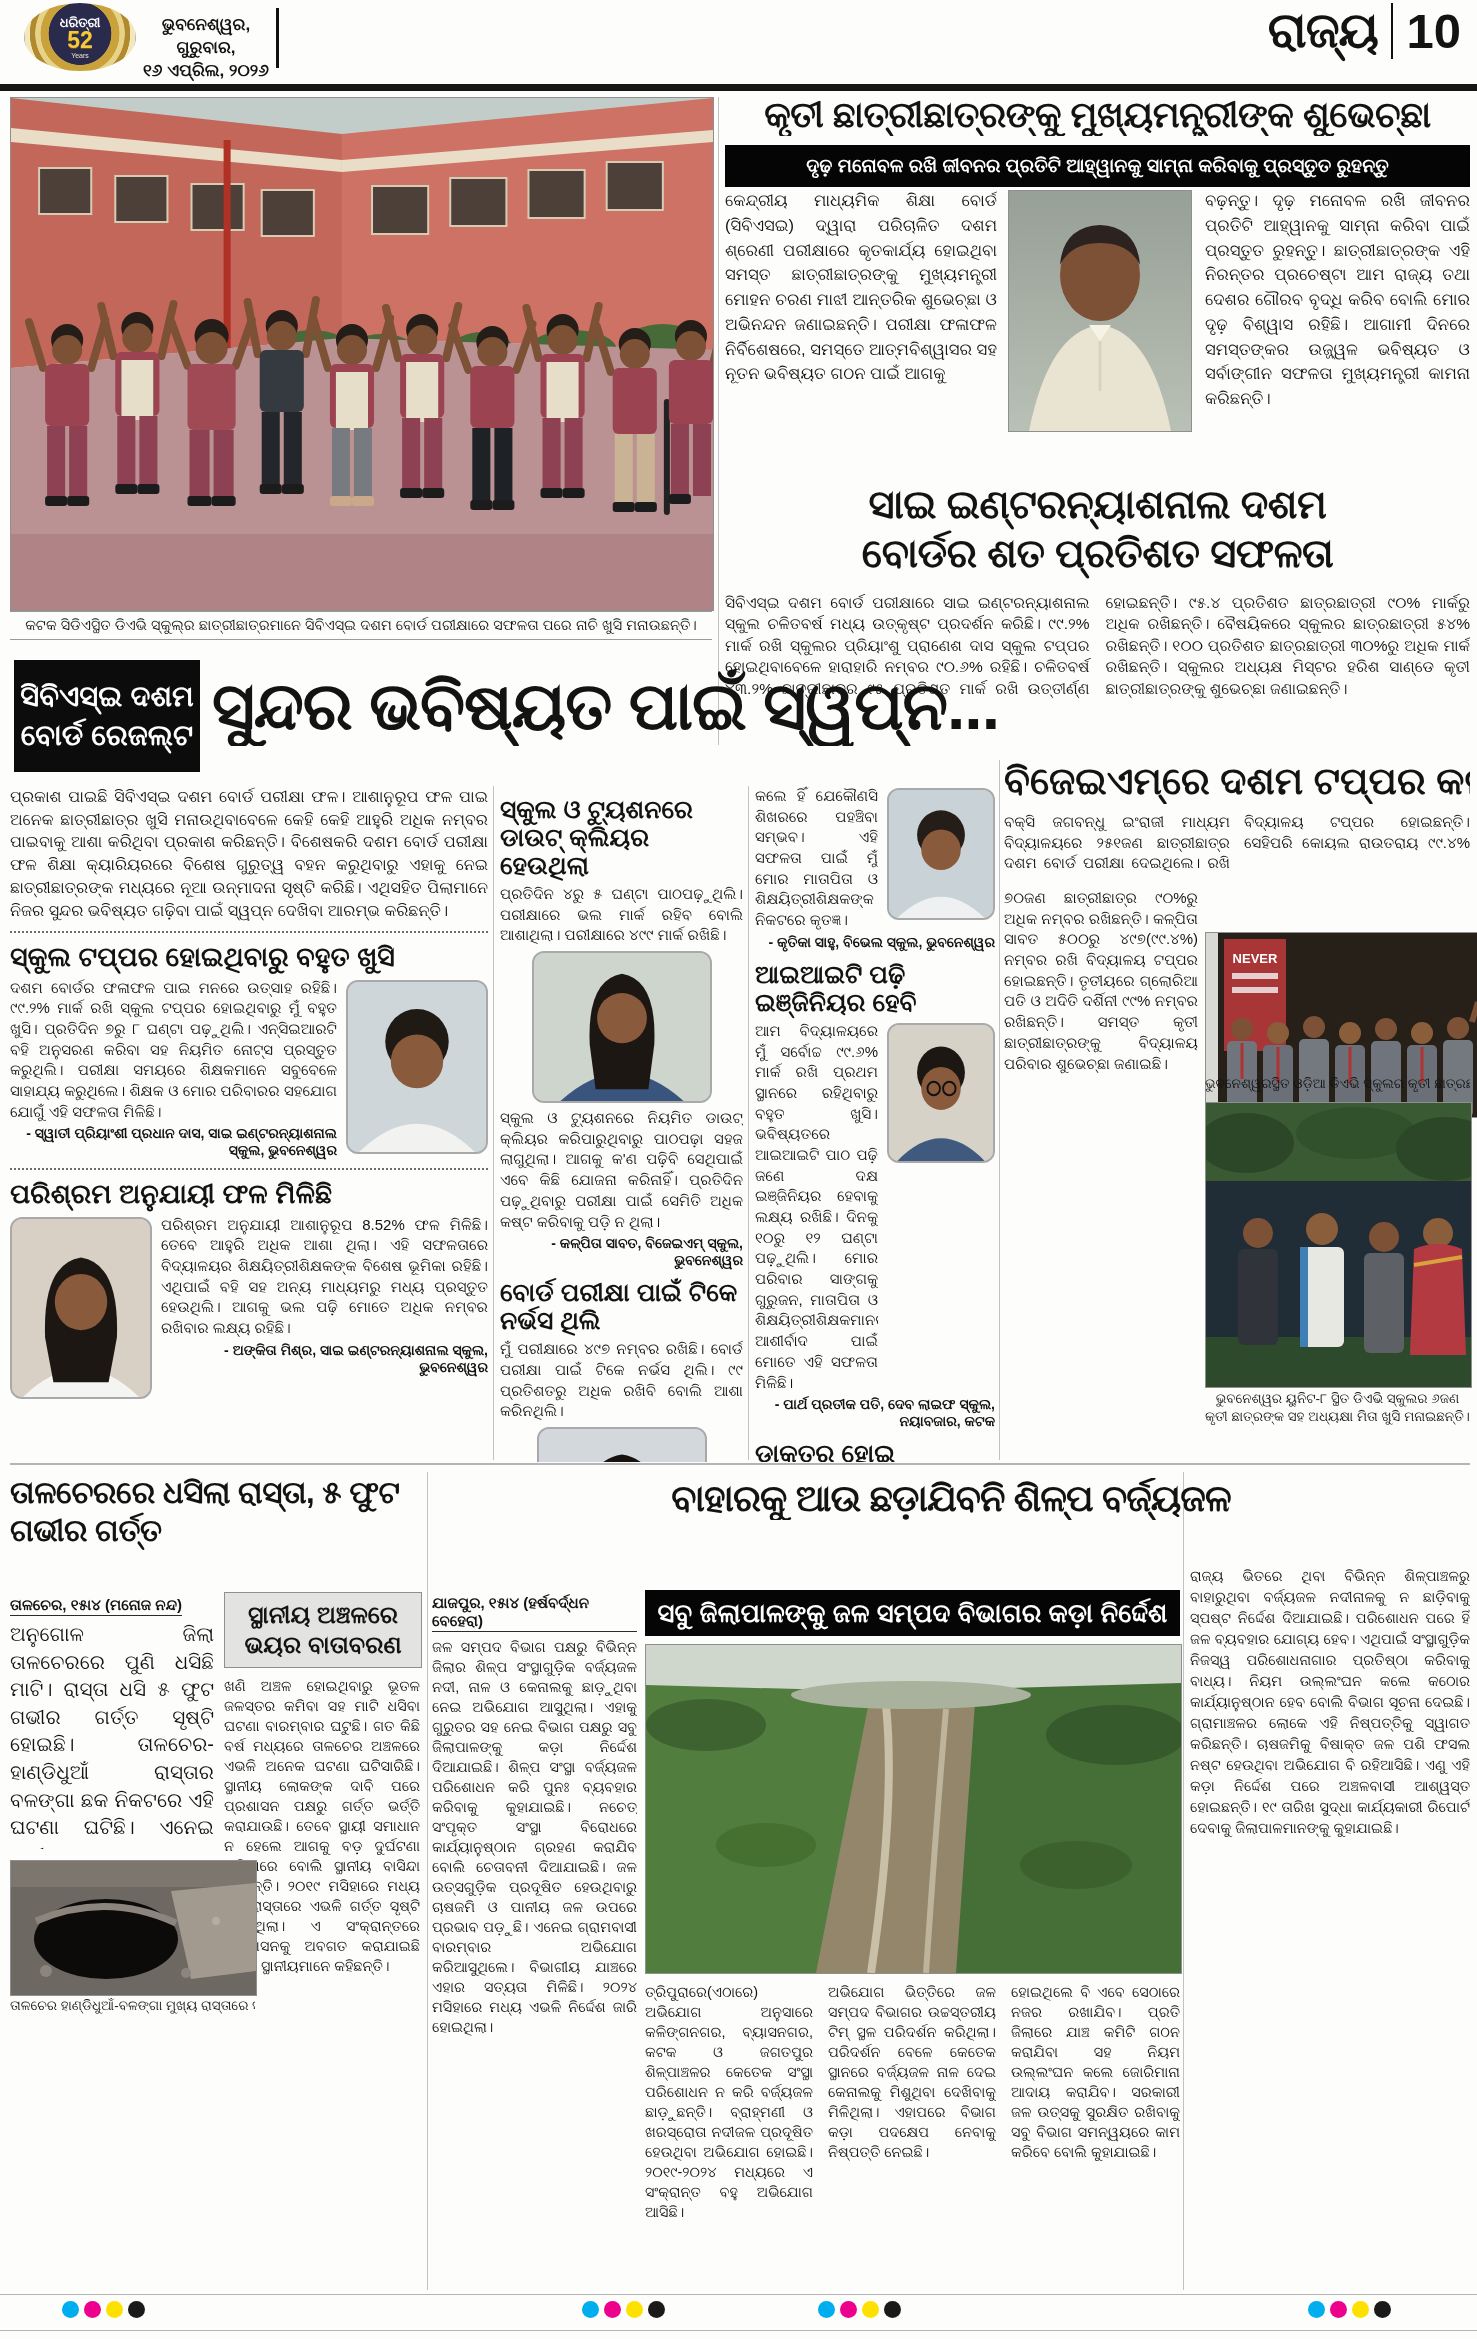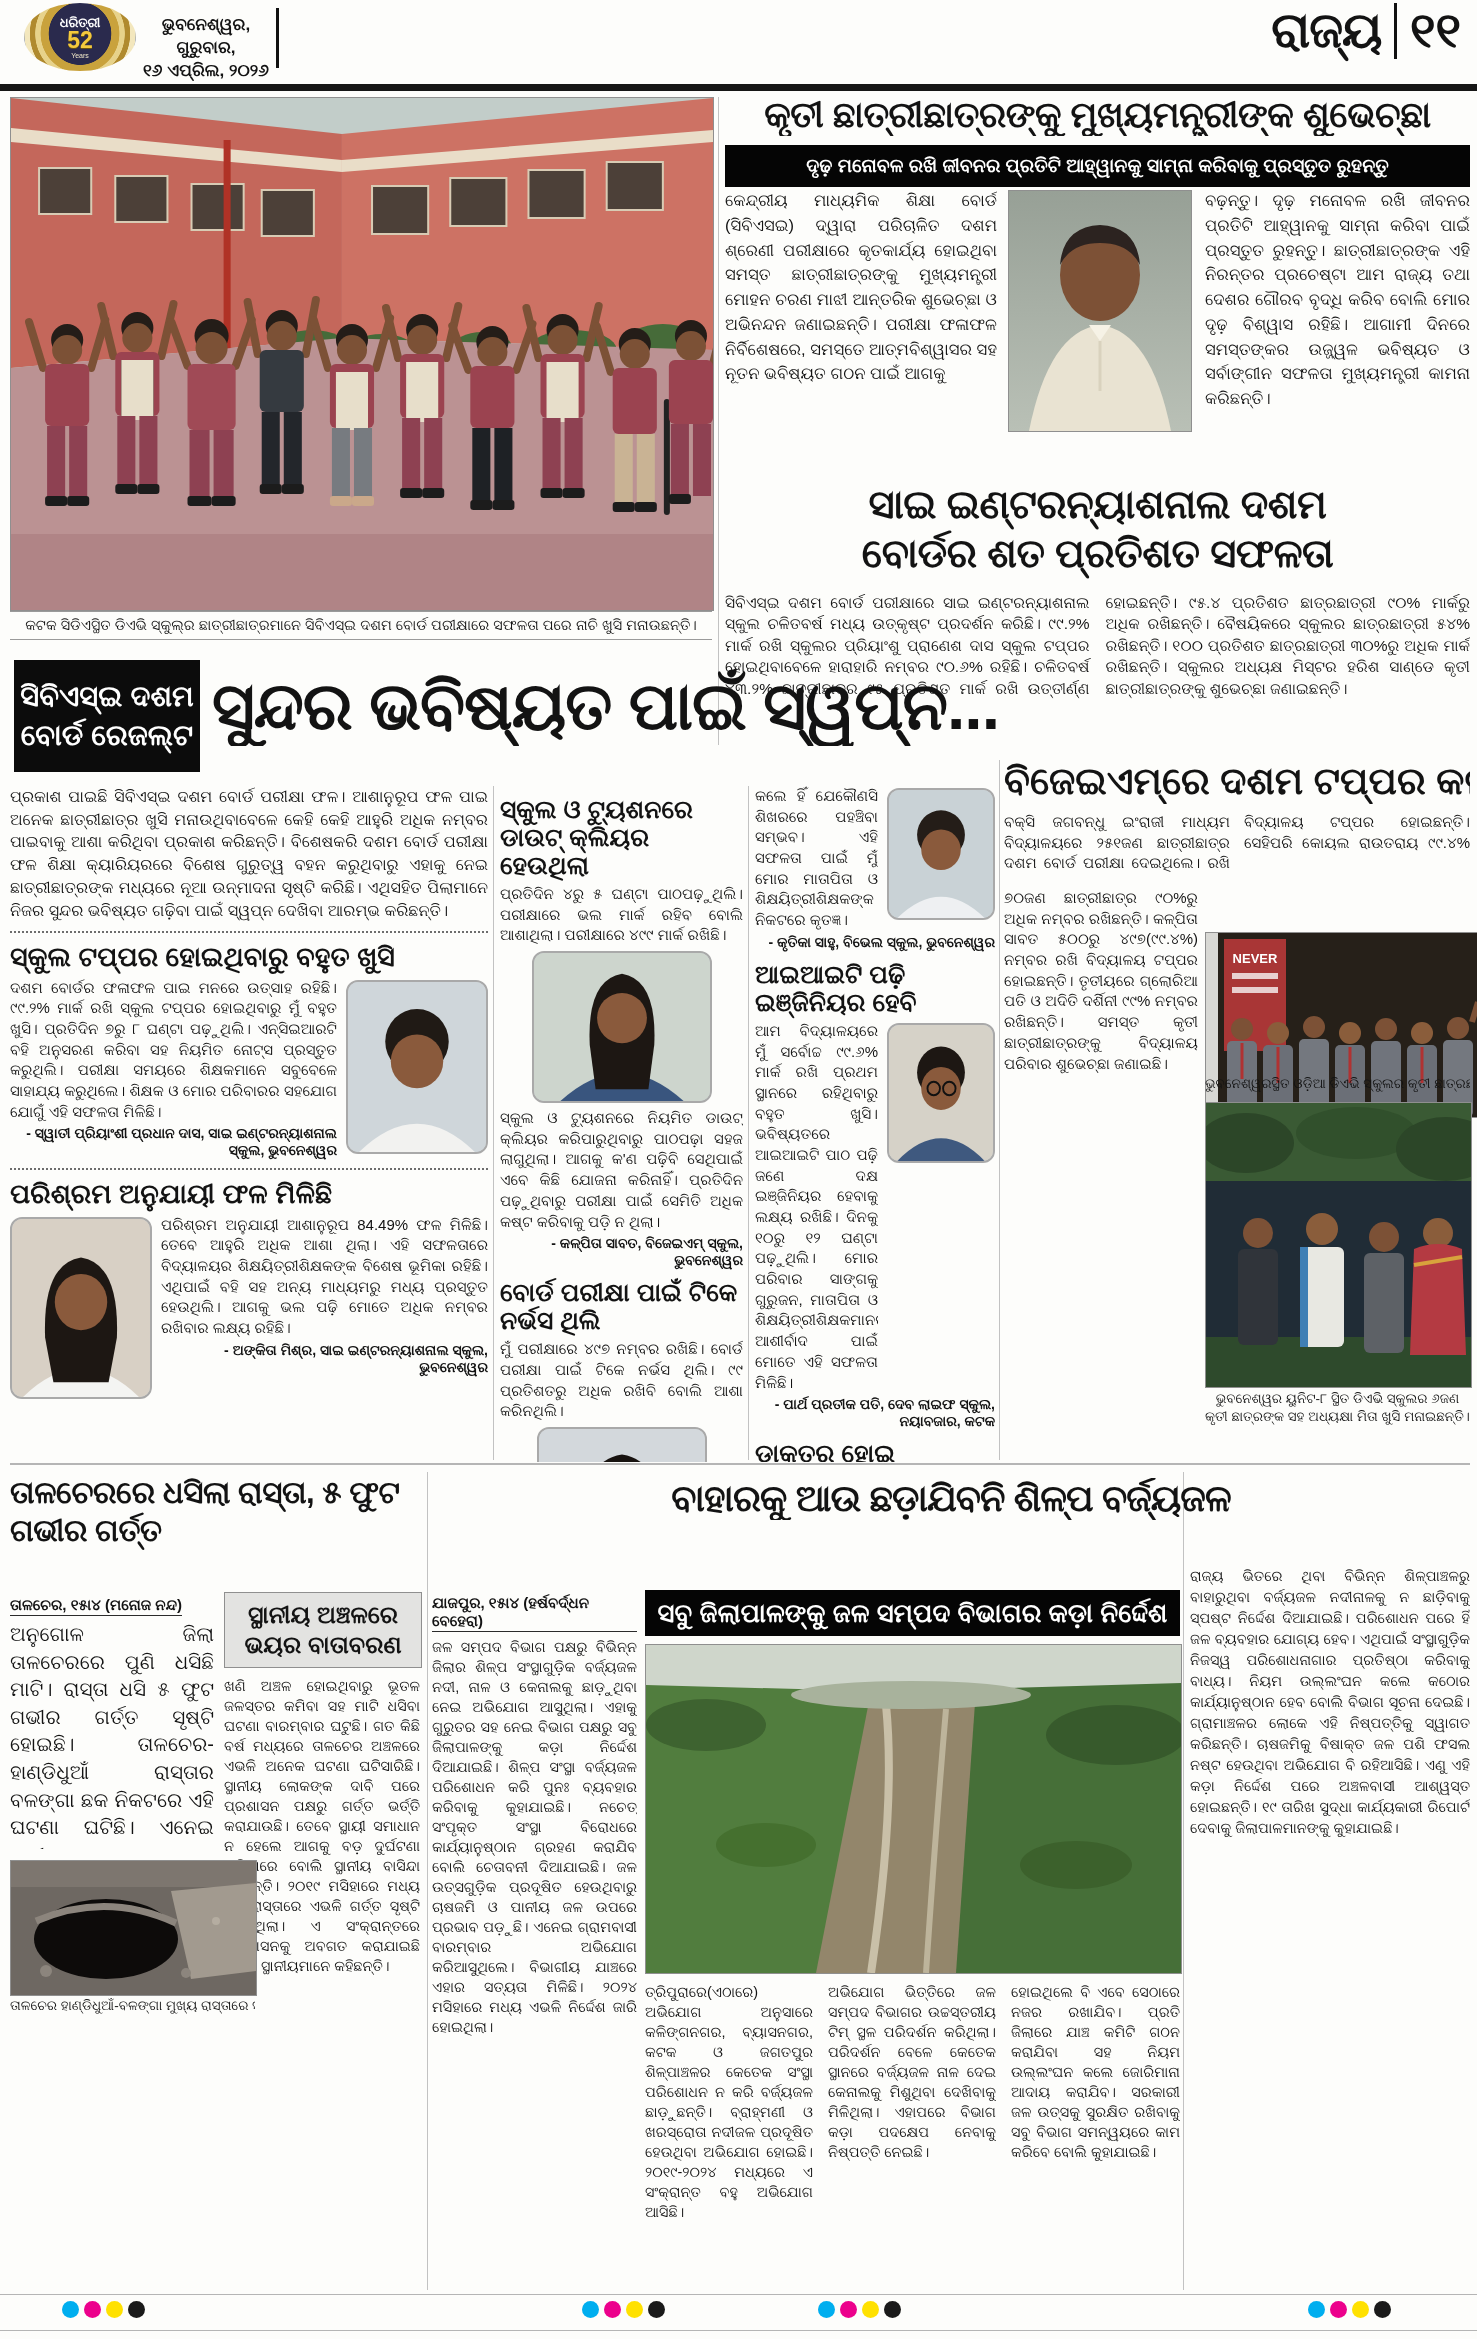--- a/index.html
+++ b/index.html
@@ -74,21 +74,21 @@
     <span class="logo-sub">Years</span>
   </div>
   <div class="mast-date">
     <div>ଭୁବନେଶ୍ୱର, ଗୁରୁବାର,</div>
     <div>୧୬ ଏପ୍ରିଲ, ୨୦୨୬</div>
   </div>
   <div class="mast-div"></div>
   <div class="mast-right">
     <span class="mast-section">ରାଜ୍ୟ</span>
     <span class="mast-psep"></span>
-    <span class="mast-page">୧୧</span>
+    <span class="mast-page">10</span>
   </div>
   <div class="rule-thick"></div>
 
   <div class="abs photo" style="left:10px;top:97px;width:702px;height:512px;">
     <svg viewBox="0 0 700 512" preserveAspectRatio="none" aria-hidden="true">
       <rect width="700" height="512" fill="#c2cdc9"></rect>
       <polygon points="0,0 330,36 330,240 0,270" fill="#c4675b"></polygon>
       <polygon points="330,36 700,0 700,252 330,240" fill="#cd7264"></polygon>
       <polygon points="0,30 330,62 330,74 0,44" fill="#e9ddc8"></polygon>
       <polygon points="330,62 700,32 700,44 330,74" fill="#e9ddc8"></polygon>
@@ -292,21 +292,21 @@
     <div class="subhead" style="font-size:27px;">ପରିଶ୍ରମ ଅନୁଯାୟୀ ଫଳ ମିଳିଛି</div>
     <div>
       <div class="pframe fl-l" style="width:138px;height:178px;">
         <svg viewBox="0 0 100 120" preserveAspectRatio="none">
             <rect width="100" height="120" fill="#d8d0c5"></rect>
             <path d="M8,120 Q50,82 92,120 Z" fill="#f4f4f2"></path>
             <path d="M24,80 Q22,30 50,26 Q78,30 76,80 L70,110 L30,110 Z" fill="#1d1713"></path>
             <circle cx="50" cy="56" r="19" fill="#8a5a3c"></circle>
           </svg>
       </div>
-      <div class="body-txt jt">ପରିଶ୍ରମ ଅନୁଯାୟୀ ଆଶାନୁରୂପ 84.49% ଫଳ ମିଳିଛି। ତେବେ ଆହୁରି ଅଧିକ ଆଶା ଥିଲା। ଏହି ସଫଳତାରେ ବିଦ୍ୟାଳୟର ଶିକ୍ଷୟିତ୍ରୀଶିକ୍ଷକଙ୍କ ବିଶେଷ ଭୂମିକା ରହିଛି। ଏଥିପାଇଁ ବହି ସହ ଅନ୍ୟ ମାଧ୍ୟମରୁ ମଧ୍ୟ ପ୍ରସ୍ତୁତ ହେଉଥିଲି। ଆଗକୁ ଭଲ ପଢ଼ି ମୋତେ ଅଧିକ ନମ୍ବର ରଖିବାର ଲକ୍ଷ୍ୟ ରହିଛି।</div>
+      <div class="body-txt jt">ପରିଶ୍ରମ ଅନୁଯାୟୀ ଆଶାନୁରୂପ 8.52% ଫଳ ମିଳିଛି। ତେବେ ଆହୁରି ଅଧିକ ଆଶା ଥିଲା। ଏହି ସଫଳତାରେ ବିଦ୍ୟାଳୟର ଶିକ୍ଷୟିତ୍ରୀଶିକ୍ଷକଙ୍କ ବିଶେଷ ଭୂମିକା ରହିଛି। ଏଥିପାଇଁ ବହି ସହ ଅନ୍ୟ ମାଧ୍ୟମରୁ ମଧ୍ୟ ପ୍ରସ୍ତୁତ ହେଉଥିଲି। ଆଗକୁ ଭଲ ପଢ଼ି ମୋତେ ଅଧିକ ନମ୍ବର ରଖିବାର ଲକ୍ଷ୍ୟ ରହିଛି।</div>
       <div class="byline">- ଅଙ୍କିତା ମିଶ୍ର, ସାଇ ଇଣ୍ଟରନ୍ୟାଶନାଲ ସ୍କୁଲ, ଭୁବନେଶ୍ୱର</div>
     </div>
   </div>
 
   <div class="abs hide-x" style="left:500px;top:786px;width:243px;height:676px;">
     <div class="subhead">ସ୍କୁଲ ଓ ଟ୍ୟୁଶନରେ ଡାଉଟ୍ କ୍ଲିୟର ହେଉଥିଲା</div>
     <div class="body-txt jt">ପ୍ରତିଦିନ ୪ରୁ ୫ ଘଣ୍ଟା ପାଠପଢ଼ୁଥିଲି। ପରୀକ୍ଷାରେ ଭଲ ମାର୍କ ରହିବ ବୋଲି ଆଶାଥିଲା। ପରୀକ୍ଷାରେ ୪୯୯ ମାର୍କ ରଖିଛି।</div>
     <div class="pframe ctr" style="width:176px;height:148px;">
       <svg viewBox="0 0 120 100" preserveAspectRatio="none">
           <rect width="120" height="100" fill="#cdd5cd"></rect>

